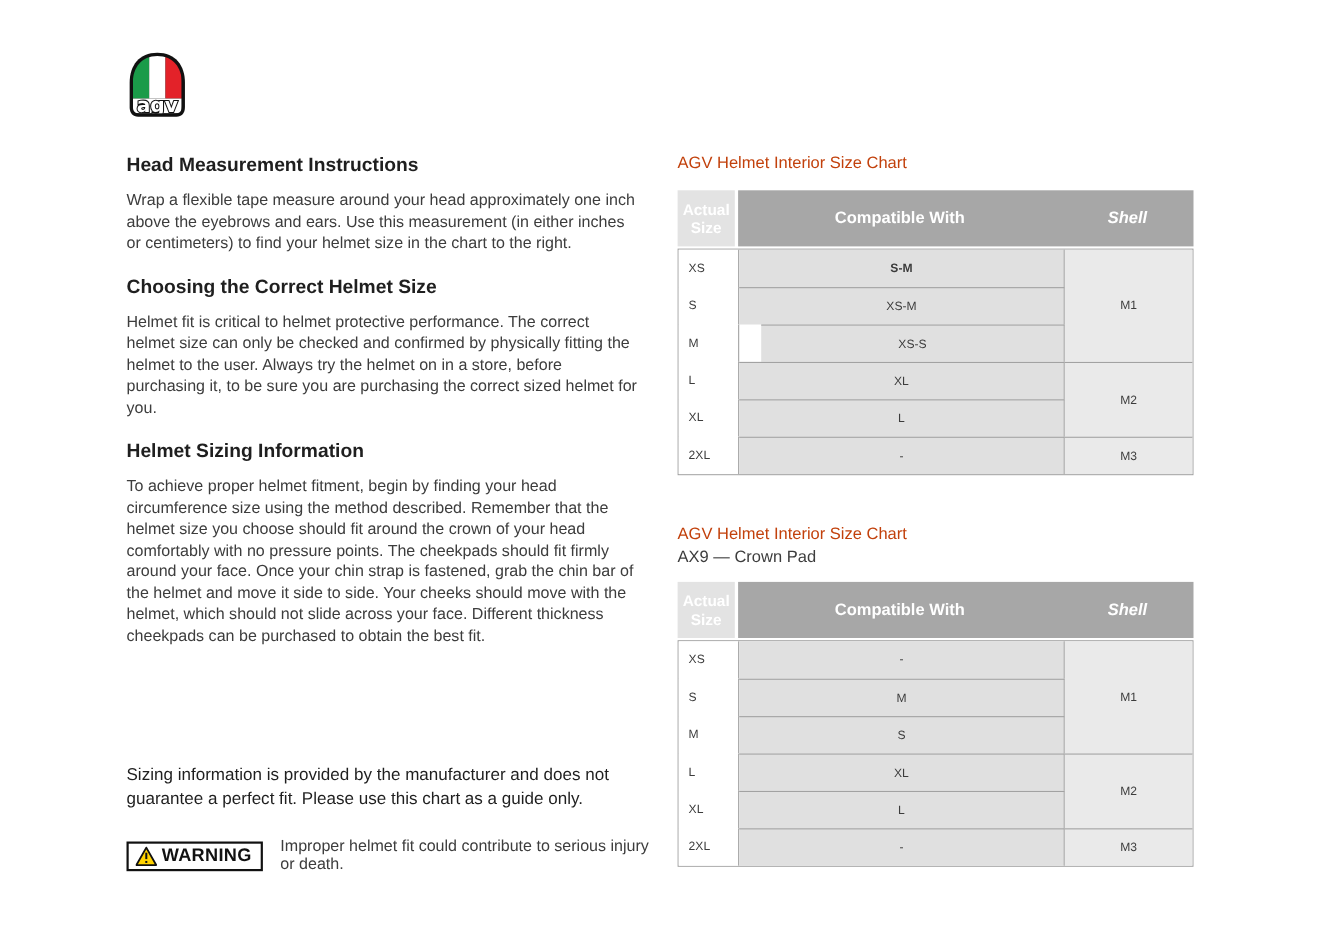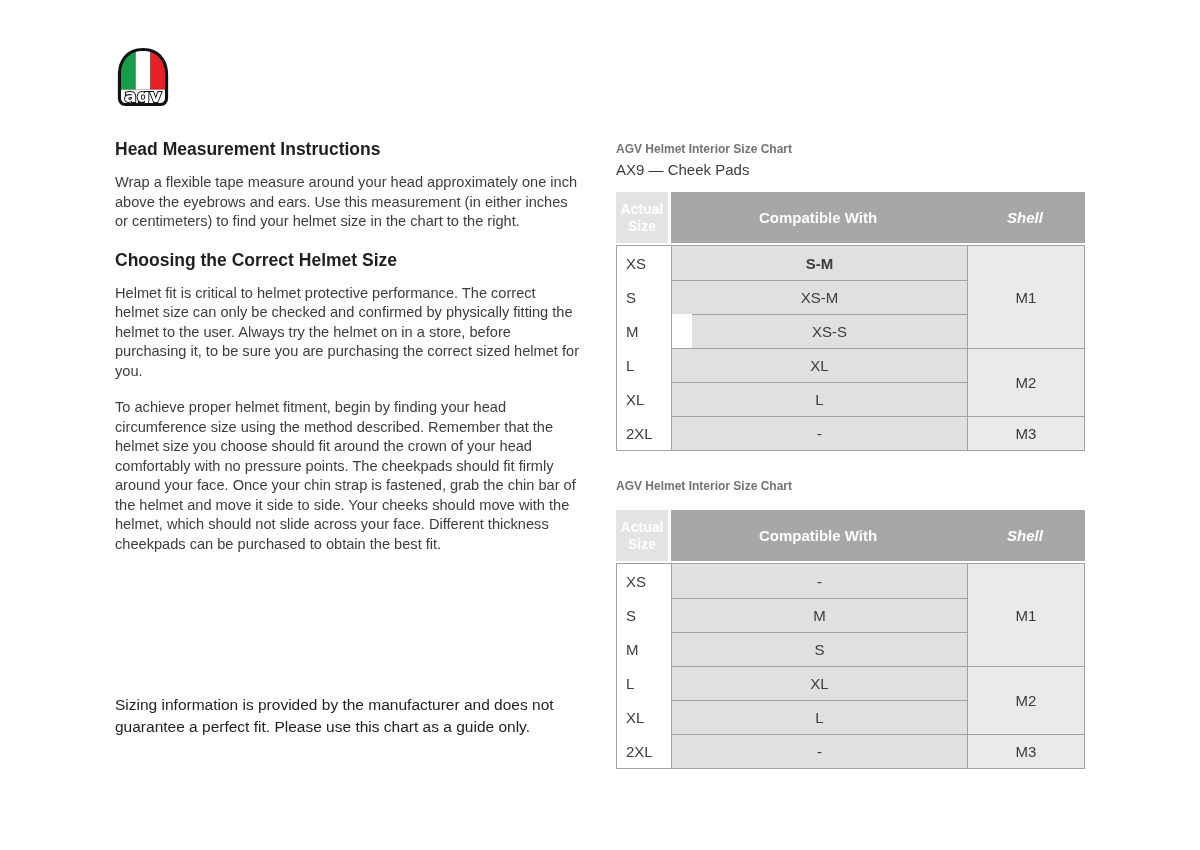--- a/index.html
+++ b/index.html
@@ -25,36 +25,36 @@
     display: flex; align-items: center; }
   .warning-box { display: inline-flex; align-items: center; gap: 4px;
     border: 2px solid #111; background: #fff; height: 27px; padding: 0 8px 0 6px; }
   .warning-box .wlabel { font-size: 16.5px; font-weight: bold; color: #111;
     letter-spacing: 0.3px; }
   .warning-text { margin-left: 16px; font-size: 14.6px; color: #3d3d3d; }
 
   
   .right-col { position: absolute; left: 616px; top: 138px; width: 469px; height: 660px; }
   .chart { position: absolute; left: 0; width: 469px; }
-  .chart h3 { font-size: 12px; line-height: 22px; font-weight: bold; color: #737373; }
+  .chart h3 { font-size: 15px; line-height: 22px; font-weight: normal; color: #c2410c; }
   .chart .sub { font-size: 15px; line-height: 19px; color: #3d3d3d; }
 
   .size-table { margin-top: 13px; width: 469px; }
   .thead { display: flex; height: 51px; }
   .th-size { width: 52px; background: #e3e3e3; color: #fff; font-weight: bold;
     font-size: 14px; line-height: 17px; display: flex; align-items: center;
     justify-content: center; text-align: center; }
   .th-rest { flex: 1; margin-left: 3px; background: #a7a7a7; display: flex;
     color: #fff; font-weight: bold; font-size: 15px; }
   .th-compat { width: 294px; display: flex; align-items: center; justify-content: center; text-align: center; }
   .th-shell { flex: 1; display: flex; align-items: center; justify-content: center; font-style: italic; }
 
   .tbody { margin-top: 2px; border: 1px solid #a2a2a2; display: grid;
     grid-template-columns: 55px 1fr 116px; grid-auto-rows: 34px;
-    font-size: 15px; color: #3c3c3c; }
+    font-size: 11px; color: #3c3c3c; }
   .cell { display: flex; align-items: center; justify-content: center; }
   .size-cell { background: #ffffff; border-right: 1px solid #a2a2a2;
     justify-content: flex-start; padding-left: 9px; }
   .compat-cell { background: #e0e0e0; border-right: 1px solid #a2a2a2; }
   .shell-cell { background: #eaeaea; }
   .bt { border-top: 1px solid #a2a2a2; }
 </style>
 </head>
 <body>
 
@@ -77,32 +77,43 @@
   <div class="left-col">
     <div class="sec">
       <h2>Head Measurement Instructions</h2>
       <p>Wrap a flexible tape measure around your head approximately one inch above the eyebrows and ears. Use this measurement (in either inches or centimeters) to find your helmet size in the chart to the right.</p>
     </div>
     <div class="sec">
       <h2>Choosing the Correct Helmet Size</h2>
       <p>Helmet fit is critical to helmet protective performance. The correct helmet size can only be checked and confirmed by physically fitting the helmet to the user. Always try the helmet on in a store, before purchasing it, to be sure you are purchasing the correct sized helmet for you.</p>
     </div>
     <div class="sec">
+      <h2>Helmet Sizing Information</h2>
       <p>To achieve proper helmet fitment, begin by finding your head circumference size using the method described. Remember that the helmet size you choose should fit around the crown of your head comfortably with no pressure points. The cheekpads should fit firmly around your face. Once your chin strap is fastened, grab the chin bar of the helmet and move it side to side. Your cheeks should move with the helmet, which should not slide across your face. Different thickness cheekpads can be purchased to obtain the best fit.</p>
     </div>
 
     <div class="disclaimer">Sizing information is provided by the manufacturer and does not guarantee a perfect fit. Please use this chart as a guide only.</div>
 
+    <div class="warning-row">
+      <div class="warning-box">
+        <svg width="20" height="19" viewBox="0 0 24 22">
+          <path d="M12 1.5 L22.8 20.5 L1.2 20.5 Z" fill="#ffd200" stroke="#111" stroke-width="2" stroke-linejoin="round"></path>
+          <rect x="10.9" y="7" width="2.2" height="7" fill="#111"></rect>
+          <rect x="10.9" y="16" width="2.2" height="2.2" fill="#111"></rect>
+        </svg>
+        <span class="wlabel">WARNING</span>
+      </div>
+      <span class="warning-text">Improper helmet fit could contribute to serious injury or death.</span>
+    </div>
   </div>
 
   <div class="right-col">
 
     <div class="chart" style="top:0">
       <h3>AGV Helmet Interior Size Chart</h3>
-      <div class="sub">AX9 — Cheek Pads</div>
       <div class="size-table">
         <div class="thead">
           <div class="th-size">Actual Size</div>
           <div class="th-rest">
             <div class="th-compat">Compatible With</div>
             <div class="th-shell">Shell</div>
           </div>
         </div>
         <div class="tbody">
             <div class="cell size-cell" style="grid-area: 1 / 1;">XS</div>
@@ -119,20 +130,21 @@
             <div class="cell compat-cell bt" style="grid-area: 6 / 2;">-</div>
             <div class="cell shell-cell" style="grid-area: 1 / 3 / span 3;">M1</div>
             <div class="cell shell-cell bt" style="grid-area: 4 / 3 / span 2;">M2</div>
             <div class="cell shell-cell bt" style="grid-area: 6 / 3 / span 1;">M3</div>
           </div>
       </div>
     </div>
 
     <div class="chart" style="top:337px">
       <h3>AGV Helmet Interior Size Chart</h3>
+      <div class="sub">AX9 — Crown Pad</div>
       <div class="size-table">
         <div class="thead">
           <div class="th-size">Actual Size</div>
           <div class="th-rest">
             <div class="th-compat">Compatible With</div>
             <div class="th-shell">Shell</div>
           </div>
         </div>
         <div class="tbody">
             <div class="cell size-cell" style="grid-area: 1 / 1;">XS</div>

